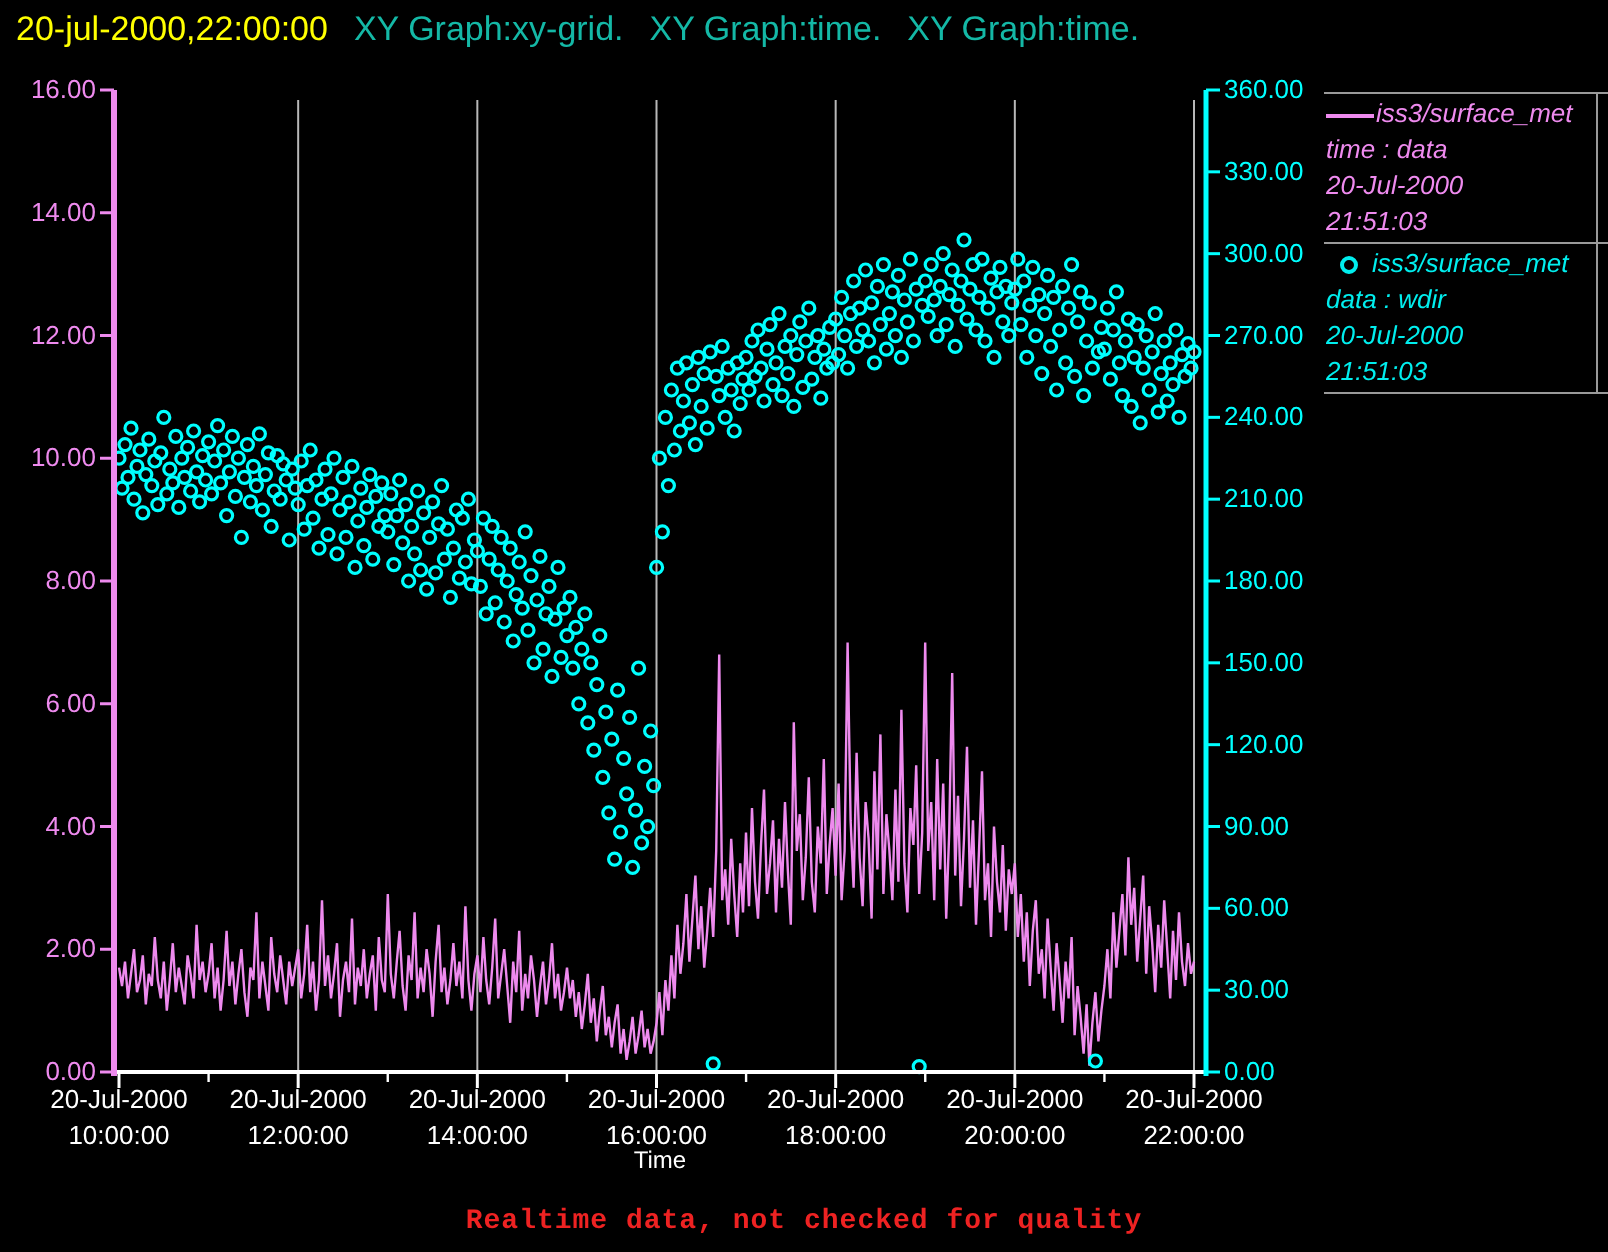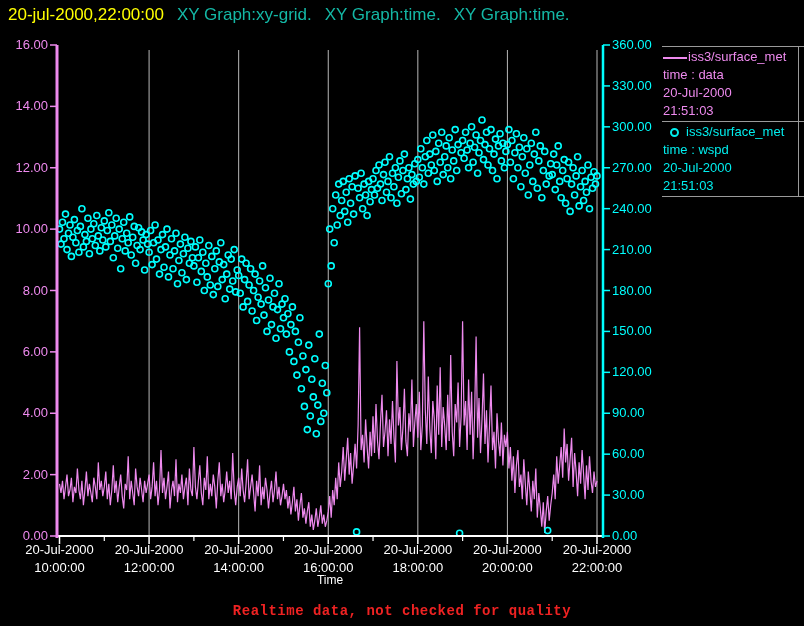--- a/index.html
+++ b/index.html
@@ -3,21 +3,21 @@
 <meta charset="utf-8">
 <style>
   html,body{margin:0;padding:0;background:#000;}
   #screen{position:relative;width:804px;height:626px;background:#000;overflow:hidden;
           font-family:"Liberation Sans",sans-serif;-webkit-font-smoothing:none;}
   #titlebar{position:absolute;left:8px;top:5px;display:flex;gap:13px;font-size:17px;white-space:nowrap;}
   #titlebar .clock{color:#ffff00;}
   #titlebar .gtitle{color:#14b8a6;}
   #plot{position:absolute;left:0;top:0;}
   .legend{position:absolute;left:662px;top:46px;width:142px;
-          border-top:1px solid #9a9a9a;border-bottom:1px solid #9a9a9a;font-size:13px;}
+          border-top:1px solid #9a9a9a;border-bottom:1px solid #9a9a9a;font-size:13px;font-style:italic;}
   .legend .vline{position:absolute;right:5px;top:0;bottom:0;width:1px;background:#9a9a9a;}
   .lg-entry{padding:1px 0 1px 1px;}
   .lg-entry.second{border-top:1px solid #9a9a9a;}
   .lg-row{height:18px;line-height:18px;white-space:nowrap;overflow:hidden;}
   .lg-wspd{color:#ee8aee;}
   .lg-wdir{color:#00eeee;}
   .sym-line{display:inline-block;width:24px;height:0;border-top:2px solid #ee8aee;vertical-align:middle;margin-right:1px;}
   .sym-circle{display:inline-block;width:5px;height:5px;border:2px solid #00eeee;border-radius:50%;vertical-align:middle;margin:0 7px 0 7px;}
   #time-label{position:absolute;left:57px;top:573px;width:546px;text-align:center;color:#ffffff;font-size:12px;}
   #notice{position:absolute;left:0;top:603px;width:804px;text-align:center;color:#ee2222;
@@ -493,21 +493,21 @@
   <div class="legend">
     <div class="vline"></div>
     <div class="lg-entry lg-wspd">
       <div class="lg-row"><span class="sym-line"></span><span>iss3/surface_met</span></div>
       <div class="lg-row">time : data</div>
       <div class="lg-row">20-Jul-2000</div>
       <div class="lg-row">21:51:03</div>
     </div>
     <div class="lg-entry lg-wdir second">
       <div class="lg-row"><span class="sym-circle"></span><span>iss3/surface_met</span></div>
-      <div class="lg-row">time : wspd</div>
+      <div class="lg-row">data : wdir</div>
       <div class="lg-row">20-Jul-2000</div>
       <div class="lg-row">21:51:03</div>
     </div>
   </div>
 
   <div id="time-label">Time</div>
 
   <div id="notice">Realtime data, not checked for quality</div>
 
 </div>

